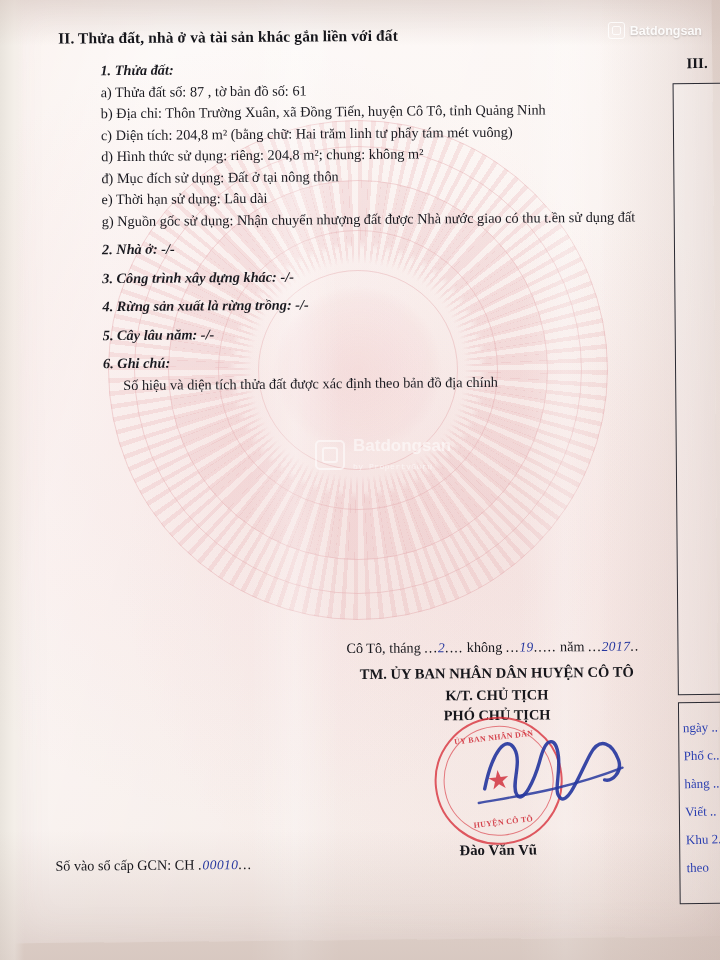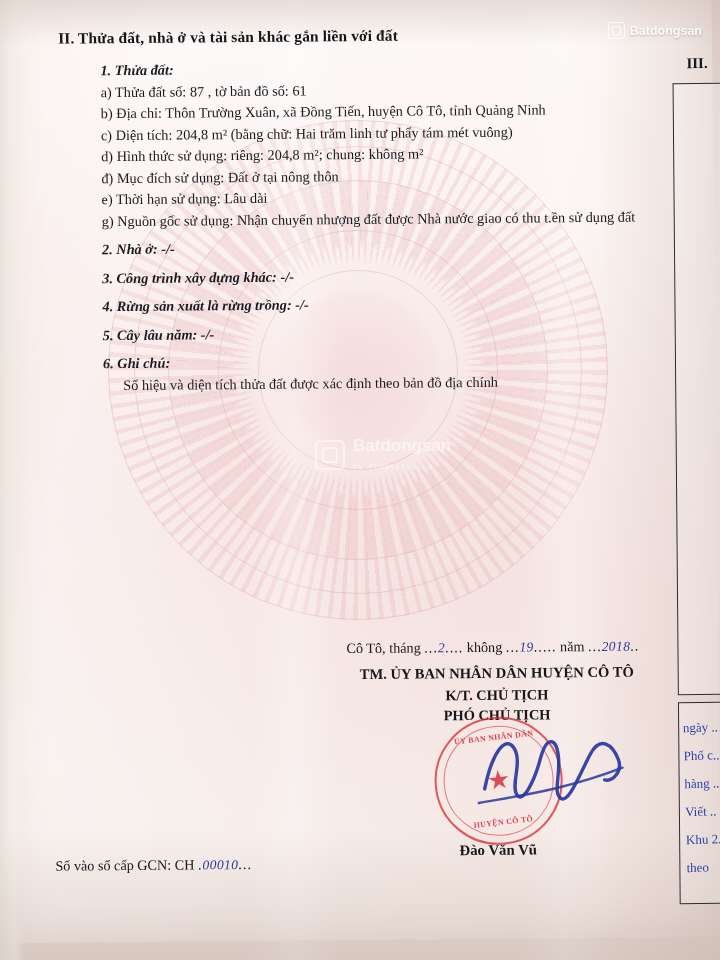--- a/index.html
+++ b/index.html
@@ -398,21 +398,21 @@
       <div>theo</div>
     </div>
 
     <div class="sig-block">
       <div class="sig-date">
         <span>Cô Tô, tháng</span>
         <span class="dots">...</span><span class="hw">2</span><span class="dots">....</span>
         <span>không</span>
         <span class="dots">...</span><span class="hw">19</span><span class="dots">.....</span>
         <span>năm</span>
-        <span class="dots">...</span><span class="hw">2018</span><span class="dots">..</span>
+        <span class="dots">...</span><span class="hw">2017</span><span class="dots">..</span>
       </div>
       <div class="sig-line1">TM. ỦY BAN NHÂN DÂN HUYỆN CÔ TÔ</div>
       <div class="sig-line2">K/T. CHỦ TỊCH</div>
       <div class="sig-line3">PHÓ CHỦ TỊCH</div>
       <div class="sig-name">Đào Văn Vũ</div>
     </div>
 
     <div class="stamp">
       <div class="stamp-text-top">ỦY BAN NHÂN DÂN</div>
       <div class="stamp-star">★</div>

